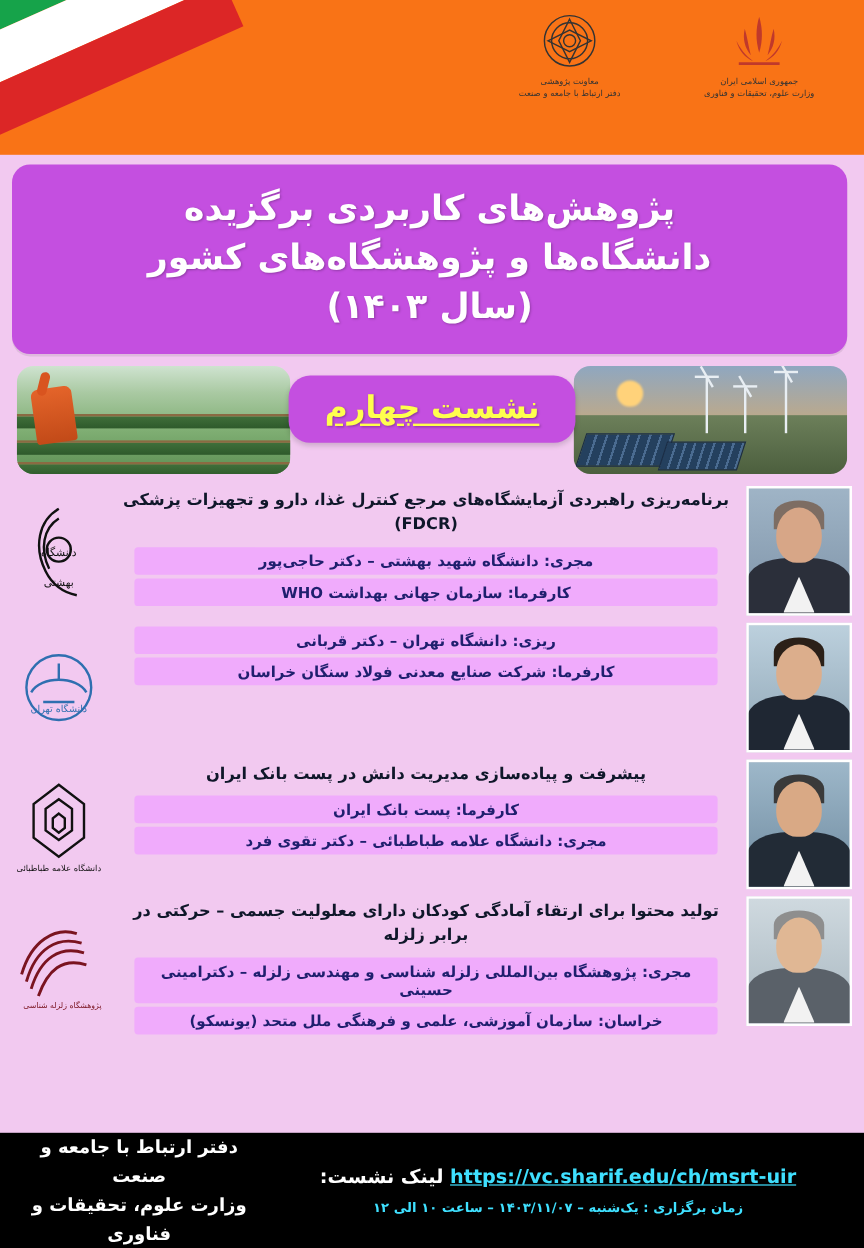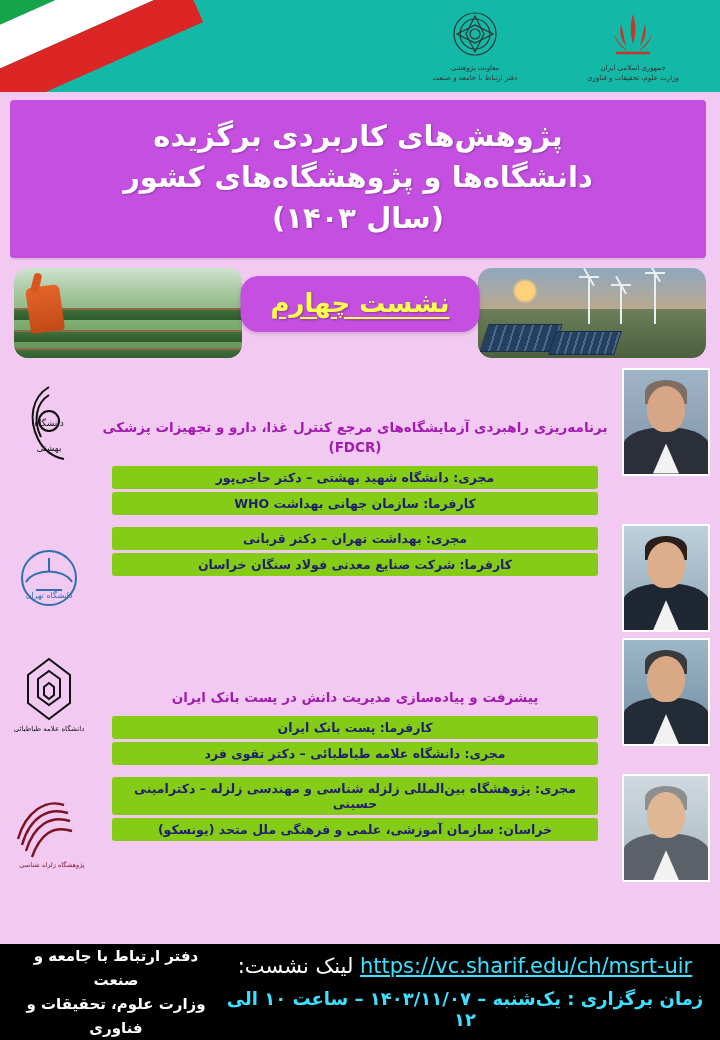--- a/index.html
+++ b/index.html
@@ -11,22 +11,22 @@
   }
   .poster {
     position: relative;
     width: 720px; height: 1040px;
     background: #f2c9f0;
   }
 
   
   .header {
     position: relative;
-    height: 92px;
-    background: #14b8a6;
+    height: 129px;
+    background: #f97316;
     overflow: hidden;
   }
   .flag-ribbon {
     position: absolute;
     top: -40px; left: -70px;
     width: 260px; height: 120px;
     transform: rotate(-24deg);
   }
   .flag-ribbon div { height: 33.33%; width: 100%; }
   .flag-green { background: #16a34a; }
@@ -50,21 +50,21 @@
   .logo-caption {
     font-size: 7px; line-height: 1.45;
     color: #333;
     white-space: pre-line;
   }
 
   
   .title-wrap {
     margin: 8px 14px 0 10px;
     background: #c44fe0;
-    border-radius: 4px;
+    border-radius: 15px;
     padding: 16px 20px 18px 20px;
     text-align: center;
     box-shadow: 0 2px 0 rgba(0,0,0,.08);
   }
   .title-wrap h1 {
     color: #ffffff;
     font-size: 29px;
     font-weight: bold;
     line-height: 1.42;
     text-shadow: 1px 1px 2px rgba(0,0,0,.25);
@@ -190,30 +190,29 @@
     width: 86px; height: 46px; border-radius: 40% 40% 0 0;
   }
   .photo .shirt {
     position: absolute; bottom: 0; left: 50%; transform: translateX(-50%);
     width: 26px; height: 30px; background: #f2f2f2;
     clip-path: polygon(50% 0,100% 100%,0 100%);
   }
 
   .entry-body { flex: 1; min-width: 0; }
   .entry-title {
-    color: #a21caf;
+    color: #0f172a;
     font-size: 13.5px;
     font-weight: bold;
     line-height: 1.55;
     text-align: center;
     padding: 2px 4px 5px 4px;
-    margin-top: 47px;
   }
   .row-line {
-    background: #84cc16;
+    background: #f0abfc;
     border-radius: 3px;
     margin: 3px 16px;
     padding: 4px 8px;
     text-align: center;
     font-size: 12.5px;
     font-weight: bold;
     color: #1f1f6e;
   }
 
   .org-logo {
@@ -237,34 +236,34 @@
   .footer-right {
     flex: 0 0 200px;
     color: #ffffff;
     font-size: 15px;
     font-weight: bold;
     line-height: 1.6;
     text-align: center;
   }
   .footer-left { flex: 1; text-align: center; }
   .footer-link-row {
-    font-size: 21px;
-    font-weight: normal;
+    font-size: 16px;
+    font-weight: bold;
     color: #ffffff;
     margin-bottom: 10px;
     white-space: nowrap;
   }
   .footer-link-row .url {
     color: #3fe0ff;
     text-decoration: underline;
     direction: ltr;
     unicode-bidi: embed;
   }
   .footer-time-row {
-    font-size: 18px;
+    font-size: 11px;
     font-weight: bold;
     color: #3fe0ff;
   }
 </style>
 </head>
 <body>
 
 <div class="poster">
 
   <div class="header">
@@ -372,21 +371,21 @@
 
     <div class="entry">
       <div class="photo">
         <div class="bg" style="background:linear-gradient(#bcd0dd,#8fa6b6);"></div>
         <div class="body" style="background:#1f2733;"></div>
         <div class="hair" style="background:#2b2018;"></div>
         <div class="head" style="background:#dcae8c;"></div>
         <div class="shirt"></div>
       </div>
       <div class="entry-body">
-        <div class="row-line">مجری: بهداشت تهران – دکتر قربانی</div>
+        <div class="row-line">ریزی: دانشگاه تهران – دکتر قربانی</div>
         <div class="row-line">کارفرما: شرکت صنایع معدنی فولاد سنگان خراسان</div>
       </div>
       <div class="org-logo">
         <svg width="74" height="80" viewBox="0 0 74 80">
           <g fill="none" stroke="#2f6fb0" stroke-width="2">
             <circle cx="37" cy="40" r="27"></circle>
             <path d="M14 44 C22 30 52 30 60 44"></path>
             <path d="M37 20 L37 34"></path>
             <path d="M24 52 H50"></path>
           </g>
@@ -422,20 +421,21 @@
 
     <div class="entry">
       <div class="photo">
         <div class="bg" style="background:linear-gradient(#cfd9df,#a8b7c0);"></div>
         <div class="body" style="background:#5a6169;"></div>
         <div class="hair" style="background:#8e8e8e;"></div>
         <div class="head" style="background:#e0b794;"></div>
         <div class="shirt"></div>
       </div>
       <div class="entry-body">
+        <div class="entry-title">تولید محتوا برای ارتقاء آمادگی کودکان دارای معلولیت جسمی – حرکتی در برابر زلزله</div>
         <div class="row-line">مجری: پژوهشگاه بین‌المللی زلزله شناسی و مهندسی زلزله – دکترامینی حسینی</div>
         <div class="row-line">خراسان: سازمان آموزشی، علمی و فرهنگی ملل متحد (یونسکو)</div>
       </div>
       <div class="org-logo">
         <svg width="74" height="86" viewBox="0 0 74 86">
           <g fill="none" stroke="#7a1420" stroke-width="2.4">
             <path d="M6 54 C14 26 34 14 52 20"></path>
             <path d="M10 60 C18 32 36 22 56 28"></path>
             <path d="M14 66 C22 40 38 30 58 36"></path>
             <path d="M20 72 C28 50 40 40 60 46"></path>

